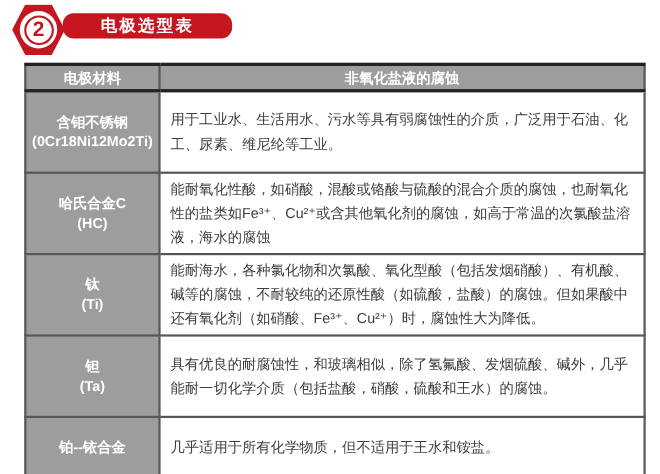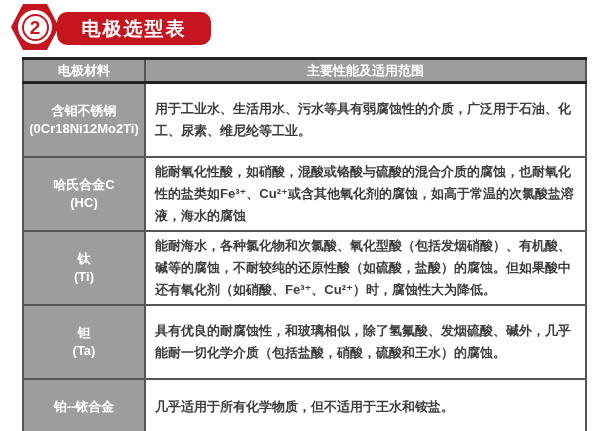--- a/index.html
+++ b/index.html
@@ -26,25 +26,25 @@
     display: flex; align-items: center; justify-content: center;
   }
   .badge-ring {
     width: 27px; height: 27px; border-radius: 50%;
     border: 2px solid #c5161f;
     display: flex; align-items: center; justify-content: center;
     color: #c5161f; font-weight: bold; font-size: 19px; line-height: 1;
   }
   .title-ribbon {
     position: absolute; left: 57px; top: 12px;
-    width: 154px; height: 33px;
+    width: 154px; height: 23px;
     background: #c5161f;
     border-radius: 10px;
     display: flex; align-items: center; justify-content: center;
-    color: #ffffff; font-weight: bold; font-size: 19px;
+    color: #ffffff; font-weight: bold; font-size: 15px;
     letter-spacing: 2px;
   }
 
   
   .table-wrap { position: absolute; left: 22px; top: 57px; }
   table.sel-table {
     width: 563px;
     border-collapse: collapse;
     table-layout: fixed;
   }
@@ -68,21 +68,21 @@
     background: #9d9d9d;
     color: #ffffff;
     font-size: 13px; font-weight: bold;
     text-align: center;
     line-height: 18px;
     padding: 18px 2px;
   }
   .sel-table td.desc {
     background: #ffffff;
     color: #3d3d3d;
-    font-size: 13px; font-weight: bold;
+    font-size: 13px; font-weight: normal;
     text-align: left;
     vertical-align: middle;
     line-height: 22px;
     padding: 2px 9px;
   }
   .sel-table td .sub { display: block; }
   tr.h50  { height: 50px; }
   tr.h47  { height: 47px; }
   tr.h71  { height: 71px; }
   tr.h24  { height: 24px; }
@@ -103,21 +103,21 @@
 
 <div class="table-wrap">
   <table class="sel-table">
     <colgroup>
         <col class="c1">
         <col class="c2">
       </colgroup>
     <tbody>
         <tr>
       <th>电极材料</th>
-      <th>主要性能及适用范围</th>
+      <th>非氧化盐液的腐蚀</th>
     </tr>
     <tr class="h50">
       <td class="mat">
         <span>含钼不锈钢</span>
         <span class="sub">(0Cr18Ni12Mo2Ti)</span>
       </td>
       <td class="desc">用于工业水、生活用水、污水等具有弱腐蚀性的介质，广泛用于石油、化工、尿素、维尼纶等工业。</td>
     </tr>
     <tr class="h71">
       <td class="mat">

